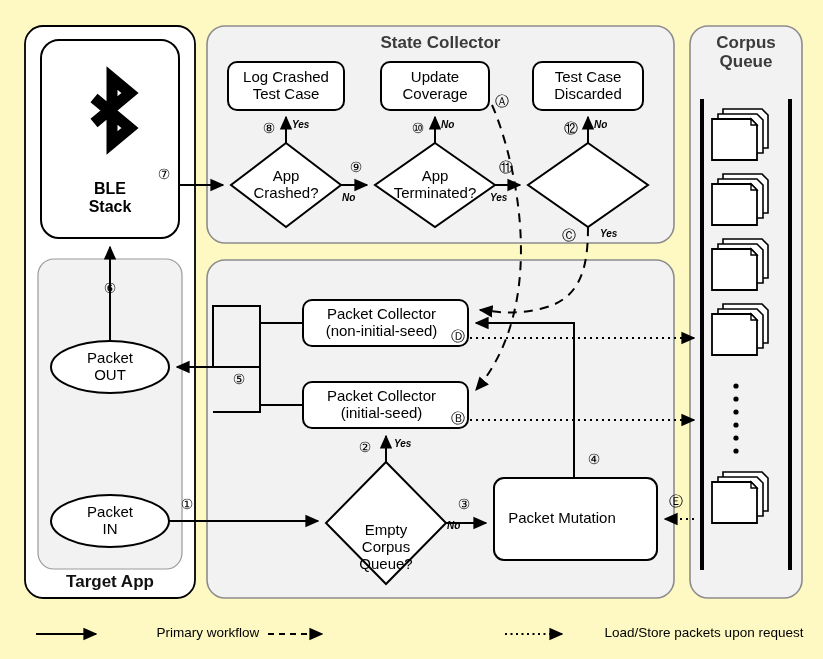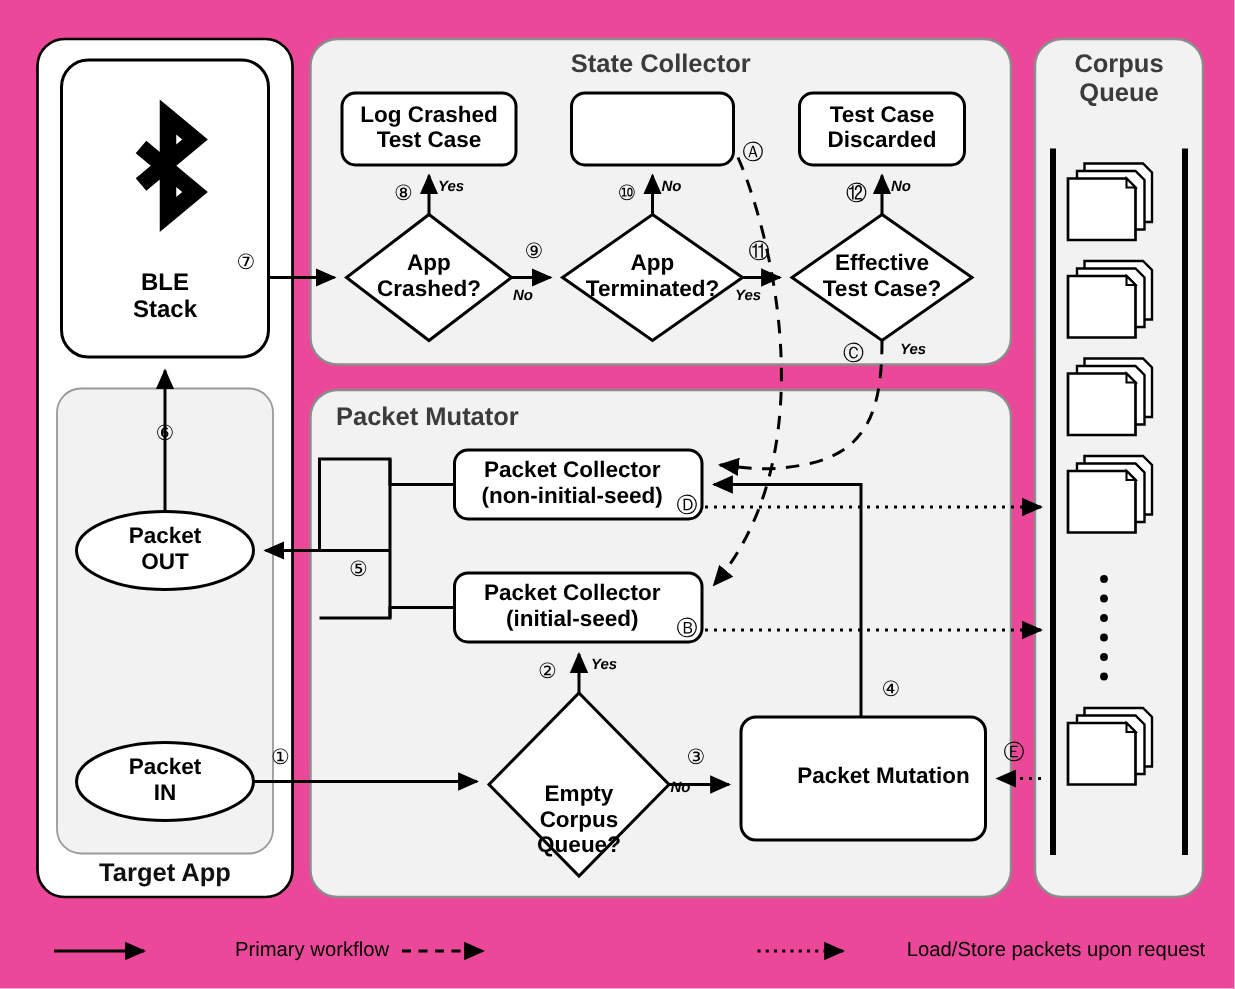--- a/index.html
+++ b/index.html
@@ -7,41 +7,40 @@
     padding: 0;
     background: #ffffff;
   }
   body {
     font-family: "Liberation Sans", sans-serif;
   }
   #canvas {
     position: relative;
     width: 823px;
     height: 659px;
-    background: #ec4899;
+    background: #fef9c3;
     overflow: hidden;
   }
   #svg-layer {
     position: absolute;
     left: 0;
     top: 0;
     width: 823px;
     height: 659px;
   }
   .txt {
     position: absolute;
     color: #000000;
     text-align: center;
     line-height: 1.12;
     white-space: pre;
     pointer-events: none;
   }
   .node-label {
     font-size: 15px;
-    font-weight: bold;
   }
   .panel-title {
     font-size: 17px;
     font-weight: bold;
     color: #3b3b3b;
   }
   .panel-title-dark {
     font-size: 17px;
     font-weight: bold;
     color: #111111;
@@ -225,53 +224,52 @@
     <line x1="470" y1="420" x2="694" y2="420" stroke="#000" stroke-width="2" stroke-dasharray="2,4" marker-end="url(#arrowT)"></line>
 
     <line x1="694" y1="519" x2="665" y2="519" stroke="#000" stroke-width="2" stroke-dasharray="2,4" marker-end="url(#arrowT)"></line>
 
     <line x1="36" y1="634" x2="96" y2="634" stroke="#000" stroke-width="2" marker-end="url(#arrowS)"></line>
     <line x1="268" y1="634" x2="322" y2="634" stroke="#000" stroke-width="2" stroke-dasharray="6,5" marker-end="url(#arrowD)"></line>
     <line x1="505" y1="634" x2="562" y2="634" stroke="#000" stroke-width="2" stroke-dasharray="2,3.5" marker-end="url(#arrowT)"></line>
   </svg>
 
   <div class="txt panel-title" style="left:207px; top:33px; width:467px;">State Collector</div>
-  <div class="txt panel-title" style="left:224px; top:268px; width:200px; text-align:left;">Packet Mutator</div>
   <div class="txt panel-title" style="left:690px; top:33px; width:112px;">Corpus
 Queue</div>
   <div class="txt ble-title" style="left:41px; top:180px; width:138px;">BLE
 Stack</div>
 
   <div class="txt panel-title-dark" style="left:25px; top:572px; width:170px;">Target App</div>
   <div class="txt node-label" style="left:51px; top:350px; width:118px;">Packet
 OUT</div>
   <div class="txt node-label" style="left:51px; top:504px; width:118px;">Packet
 IN</div>
 
   <div class="txt node-label" style="left:228px; top:69px; width:116px;">Log Crashed
 Test Case</div>
+  <div class="txt node-label" style="left:381px; top:69px; width:108px;">Update
+Coverage</div>
   <div class="txt node-label" style="left:533px; top:69px; width:110px;">Test Case
 Discarded</div>
 
   <div class="txt node-label" style="left:231px; top:168px; width:110px;">App
 Crashed?</div>
   <div class="txt node-label" style="left:370px; top:168px; width:130px;">App
 Terminated?</div>
-  <div class="txt node-label" style="left:525px; top:168px; width:126px;">Effective
-Test Case?</div>
 
   <div class="txt node-label" style="left:303px; top:306px; width:157px;">Packet Collector
 (non-initial-seed)</div>
   <div class="txt node-label" style="left:303px; top:388px; width:157px;">Packet Collector
 (initial-seed)</div>
 
   <div class="txt node-label" style="left:336px; top:522px; width:100px;">Empty
 Corpus
 Queue?</div>
-  <div class="txt node-label" style="left:494px; top:510px; width:136px;margin-left:27px;">Packet Mutation</div>
+  <div class="txt node-label" style="left:494px; top:510px; width:136px;">Packet Mutation</div>
 
   <div class="txt marker" style="left:176px; top:497px; width:22px;">①</div>
   <div class="txt marker" style="left:354px; top:440px; width:22px;">②</div>
   <div class="txt marker" style="left:453px; top:497px; width:22px;">③</div>
   <div class="txt marker" style="left:583px; top:452px; width:22px;">④</div>
   <div class="txt marker" style="left:228px; top:372px; width:22px;">⑤</div>
   <div class="txt marker" style="left:99px; top:281px; width:22px;">⑥</div>
   <div class="txt marker" style="left:153px; top:167px; width:22px;">⑦</div>
   <div class="txt marker" style="left:258px; top:121px; width:22px;">⑧</div>
   <div class="txt marker" style="left:345px; top:160px; width:22px;">⑨</div>

